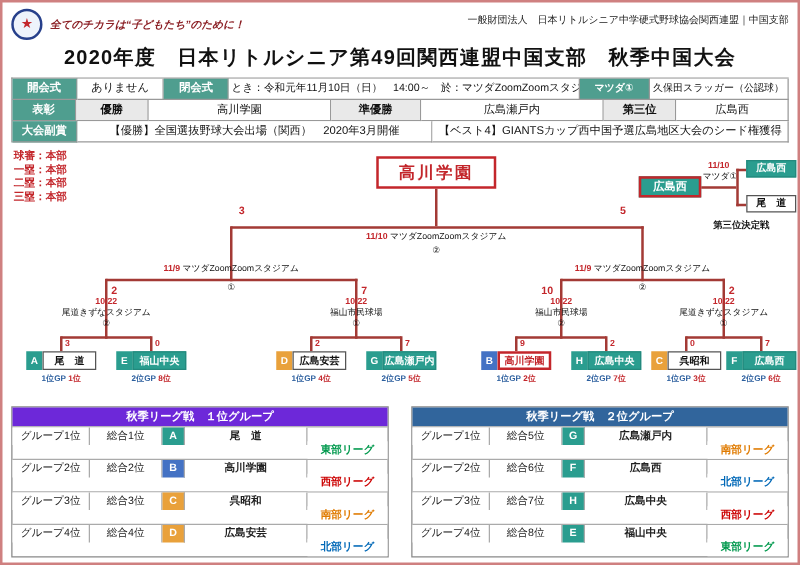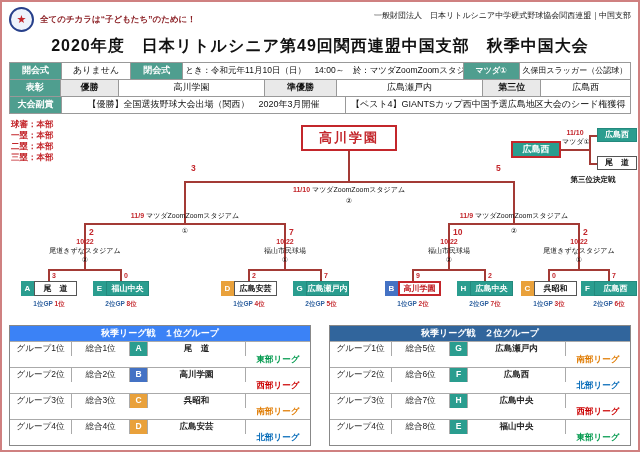--- a/index.html
+++ b/index.html
@@ -3,21 +3,21 @@
 <meta charset="utf-8">
 <style>
   *{margin:0;padding:0;box-sizing:border-box;}
   html,body{width:640px;height:452px;}
   body{font-family:"Liberation Sans","DejaVu Sans",sans-serif;background:#fff;}
   .page{width:640px;height:452px;border:2px solid #cf8080;padding:5px 7px;background:#fff;overflow:hidden;}
   
   .hdr{display:flex;justify-content:space-between;align-items:flex-start;height:28px;}
   .hdr-left{display:flex;align-items:center;gap:6px;}
   .logo{width:25px;height:25px;border-radius:50%;border:2px solid #27408b;background:#eef3fb;display:flex;align-items:center;justify-content:center;color:#c3262b;font-size:11px;line-height:11px;}
-  .slogan{color:#8b1f24;font-size:8.5px;font-weight:bold;}
+  .slogan{color:#8b1f24;font-size:8.5px;font-weight:bold;font-style:italic;}
   .org{font-size:8px;color:#222;margin-top:3px;}
   .title{text-align:center;font-size:16px;font-weight:bold;letter-spacing:1px;margin:1px 0 5px;color:#111;}
   
   .banner{background:#bf3b43;color:#fff;text-align:center;font-weight:bold;font-size:10.5px;height:17px;line-height:17px;border:1px solid #9e2b32;}
   
   .ovt{border-top:1px solid #999;border-left:1px solid #999;margin-bottom:5px;}
   .orow{display:flex;}
   .oc{border-right:1px solid #999;border-bottom:1px solid #999;font-size:9px;height:17px;line-height:15px;text-align:center;overflow:hidden;white-space:nowrap;background:#fff;color:#111;padding:0 2px;}
   .lab{background:#4f9e8f;color:#fff;font-weight:bold;}
   .sub{background:#e9e9e9;font-weight:bold;}
@@ -125,21 +125,21 @@
     <div class="glabel" style="left:106px;top:107px;width:140px">①</div>
     <div class="score" style="left:80px;top:109px">2</div>
     <div class="score" style="left:280px;top:109px">7</div>
 
     <div class="hl" style="left:440px;top:104px;width:131px"></div>
     <div class="glabel" style="left:435px;top:92px;width:140px">
       <span class="gdate">11/9</span>
       <span>マツダZoomZoomスタジアム</span>
     </div>
     <div class="glabel" style="left:435px;top:107px;width:140px">②</div>
-    <div class="score" style="left:444px;top:109px">10</div>
+    <div class="score" style="left:424px;top:109px">10</div>
     <div class="score" style="left:574px;top:109px">2</div>
 
     <div class="vl" style="left:75px;top:104px;height:48px"></div>
     <div class="vl" style="left:275px;top:104px;height:48px"></div>
     <div class="vl" style="left:439px;top:104px;height:48px"></div>
     <div class="vl" style="left:569px;top:104px;height:48px"></div>
 
     <div class="glabel" style="left:31px;top:118px;width:90px">
       <div class="gdate">10/22</div>
       <div>尾道きずなスタジアム</div>
@@ -233,21 +233,21 @@
     <div class="vl" style="left:580px;top:16px;height:30px"></div>
     <div class="hl" style="left:580px;top:16px;width:8px"></div>
     <div class="hl" style="left:580px;top:44px;width:8px"></div>
     <div class="tpbox g2" style="left:588px;top:9px;width:40px">広島西</div>
     <div class="tpbox" style="left:588px;top:37px;width:40px">尾　道</div>
     <div class="tpcap" style="left:540px;top:56px;width:88px">第三位決定戦</div>
   </div>
 
   <div class="tables">
     <div class="btab">
-      <div class="bhead" style="background: #3b82f6; text-align: center;">秋季リーグ戦　１位グループ</div>
+      <div class="bhead" style="background: #6d28d9; text-align: center;">秋季リーグ戦　１位グループ</div>
       <div class="brow">
         <div class="bc" style="width:62px">グループ1位</div>
         <div class="bc" style="width:58px">総合1位</div>
         <div class="bc letter" style="width: 18px; background: rgb(42, 157, 143);">A</div>
         <div class="bc team" style="width:98px">尾　道</div>
         <div class="bc lg" style="width: 64px; color: rgb(0, 153, 77);">東部リーグ</div>
       </div>
       <div class="brow">
         <div class="bc" style="width:62px">グループ2位</div>
         <div class="bc" style="width:58px">総合2位</div>

